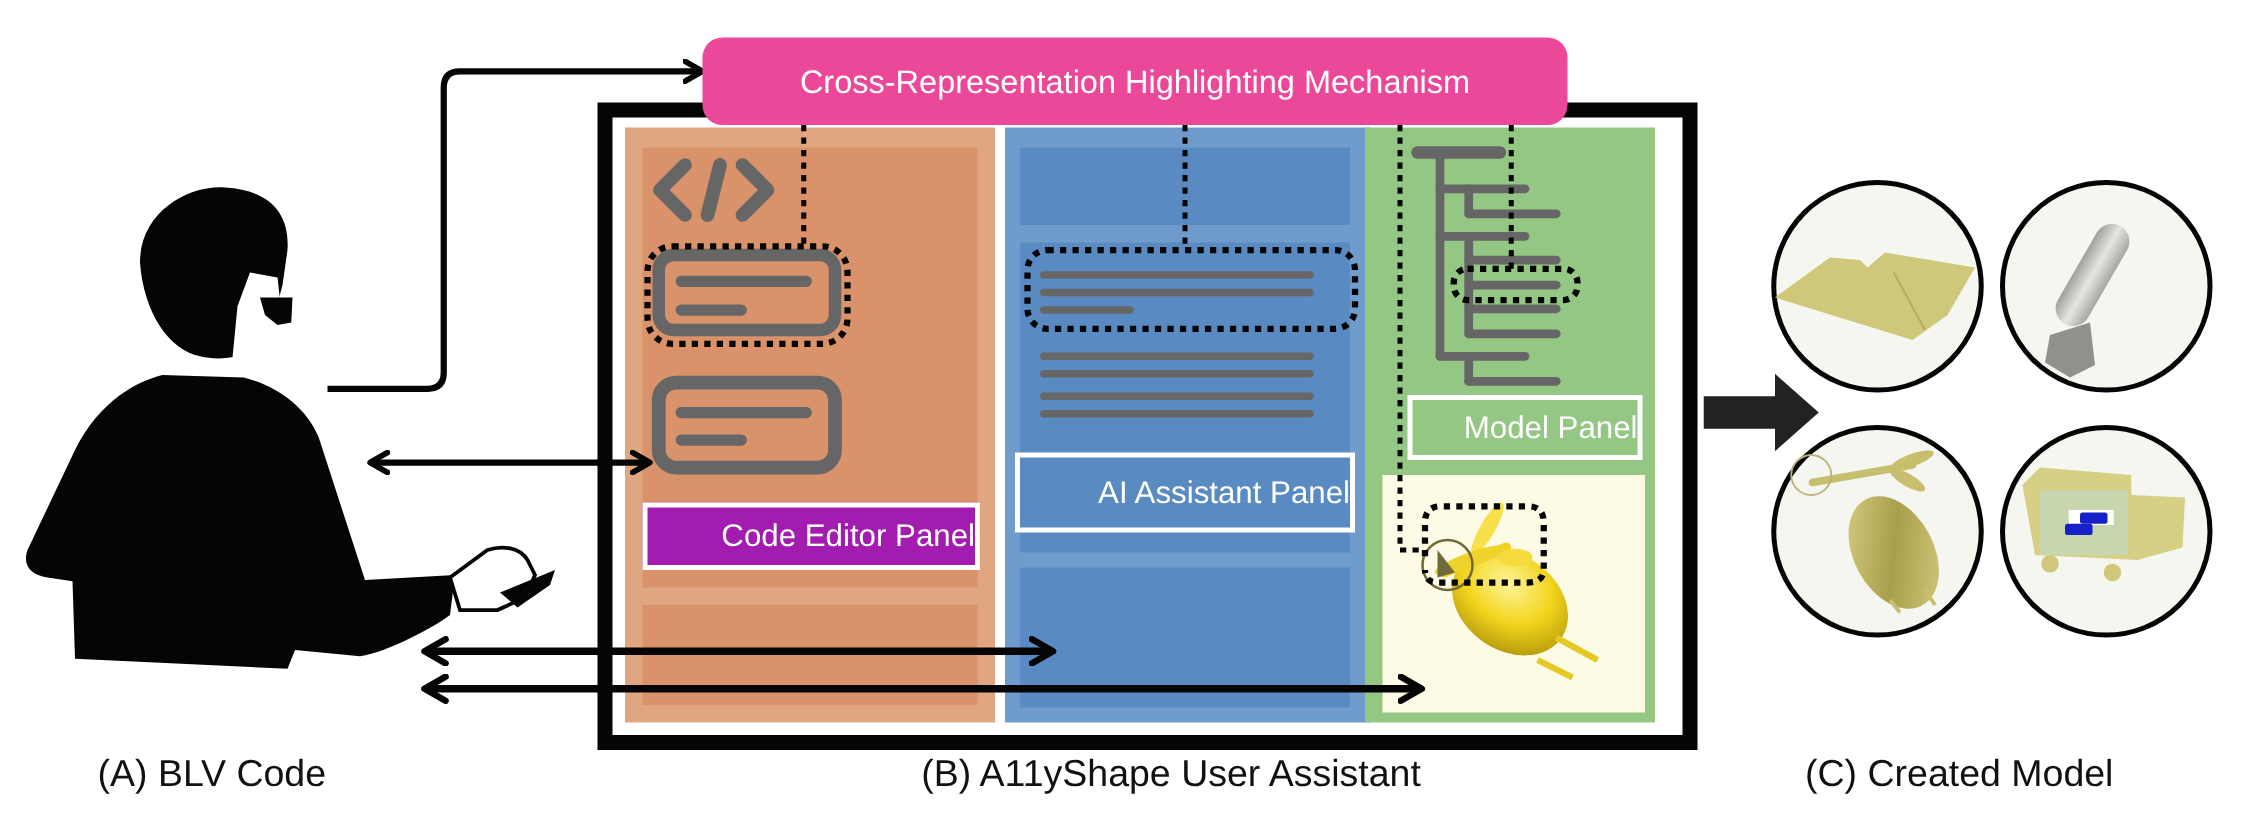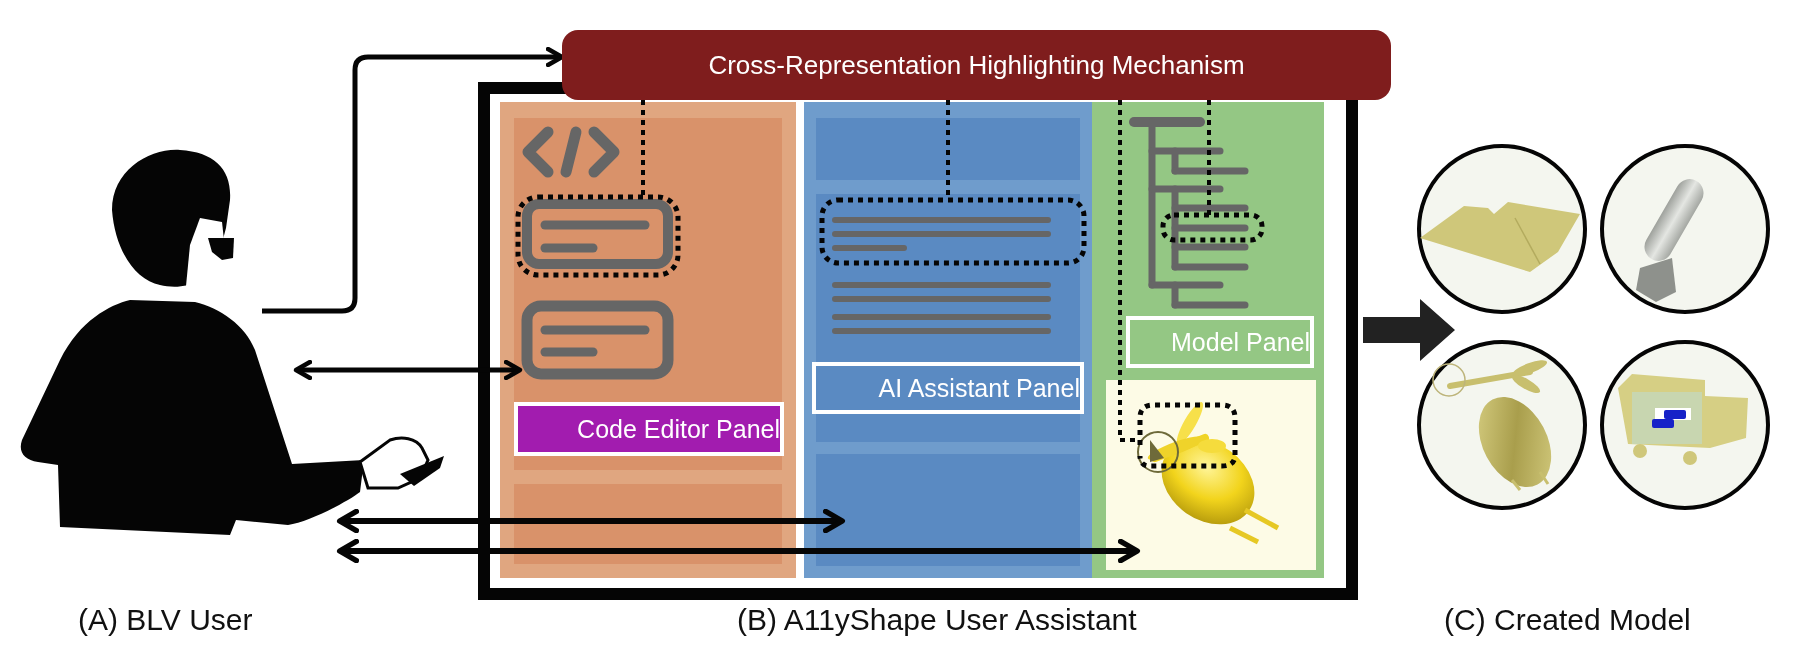--- a/index.html
+++ b/index.html
@@ -2,21 +2,21 @@
 <html><head>
 <meta charset="utf-8">
 <style>
   html, body { margin: 0; padding: 0; background: #ffffff; }
   body { width: 1800px; height: 659px; position: relative; overflow: hidden;
          font-family: "Liberation Sans", sans-serif; }
   svg.layer { position: absolute; left: 0; top: 0; }
   .caption { position: absolute; top: 603px; font-size: 30px; color: #111; white-space: nowrap; }
   .panel-label { position: absolute; border: 4px solid #ffffff; color: #ffffff; font-size: 25px;
                  display: flex; align-items: center; justify-content: flex-end; box-sizing: border-box; white-space: nowrap; }
-  .title-bar { position: absolute; left: 562px; top: 30px; width: 829px; height: 70px; background: #7f1d1d;
+  .title-bar { position: absolute; left: 562px; top: 30px; width: 692px; height: 70px; background: #ec4899;
                border-radius: 16px; color: #fff; font-size: 26px; display: flex; align-items: center; justify-content: center; text-align: center; }
 </style>
 </head>
 <body>
 
 <svg class="layer" width="1800" height="659" viewBox="0 0 1800 659">
   <defs>
     <marker id="arrowHead" viewBox="0 0 10 10" refX="7" refY="5" markerWidth="4" markerHeight="4" orient="auto-start-reverse">
       <path d="M1,1 L8,5 L1,9" fill="none" stroke="#050505" stroke-width="2.2" stroke-linecap="round" stroke-linejoin="round"></path>
     </marker>
@@ -163,22 +163,22 @@
   </g>
 </svg>
 
 <div class="title-bar">
   <span>Cross-Representation Highlighting Mechanism</span>
 </div>
 
 <div class="panel-label" style="left:514px; top:402px; width:270px; height:54px; background:#a21caf;">
   <span>Code Editor Panel</span>
 </div>
-<div class="panel-label" style="left:812px; top:362px; width:272px; height:52px; background:#5a8ac2;">
+<div class="panel-label" style="left:812px; top:362px; width:272px; height:64px; background:#5a8ac2;">
   <span>AI Assistant Panel</span>
 </div>
 <div class="panel-label" style="left:1126px; top:316px; width:188px; height:52px; background:#94c784;">
   <span>Model Panel</span>
 </div>
 
-<div class="caption" style="left:78px;">(A) BLV User</div>
+<div class="caption" style="left:78px;">(A) BLV Code</div>
 <div class="caption" style="left:737px;">(B) A11yShape User Assistant</div>
 <div class="caption" style="left:1444px;">(C) Created Model</div>
 
 </body></html>

